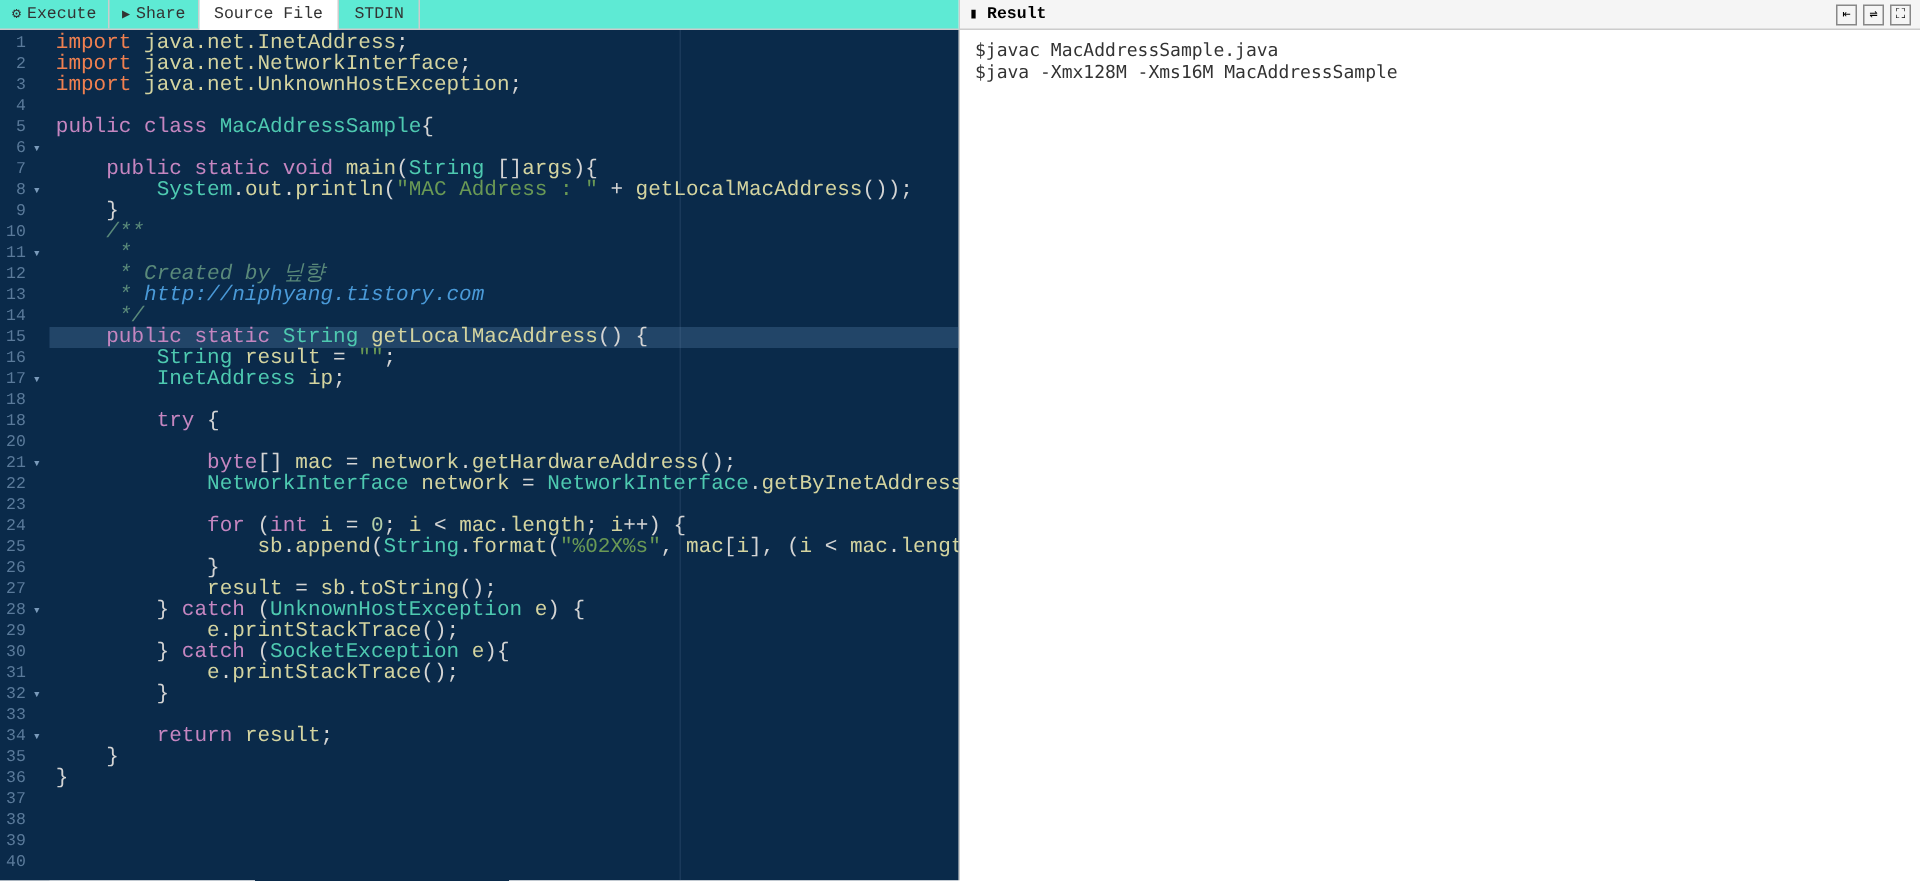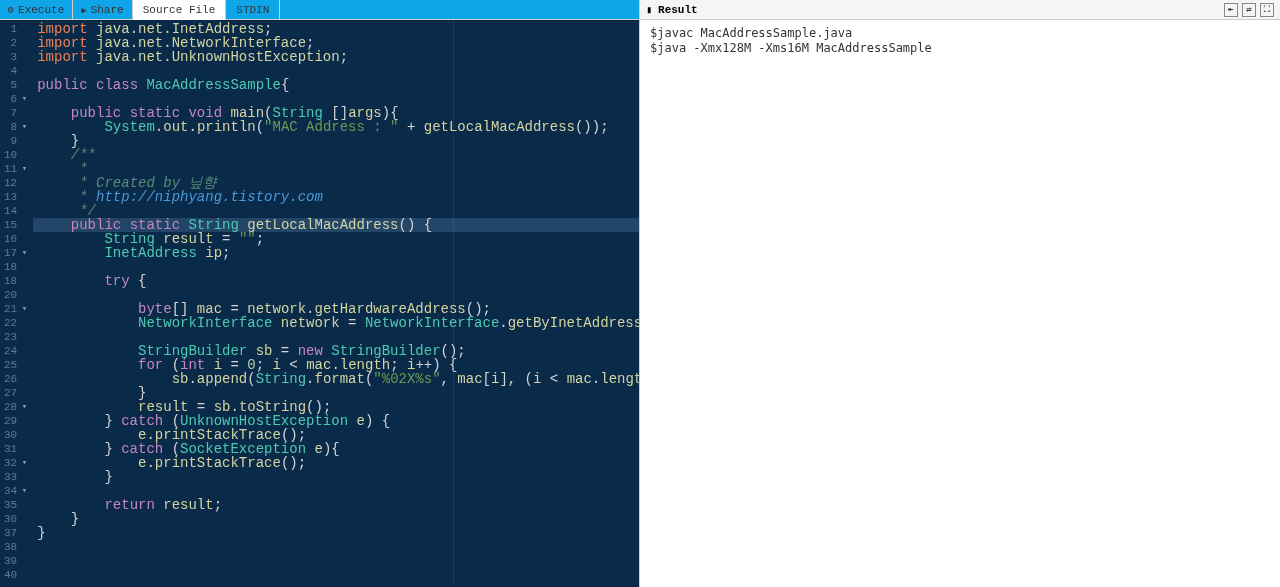--- a/index.html
+++ b/index.html
@@ -20,21 +20,21 @@
   border-right: 1px solid #ccc;
 }
 .right-pane {
   flex: 1;
   height: 100%;
   display: flex;
   flex-direction: column;
 }
 .toolbar {
   height: 20px;
-  background: #0ea5e9;
+  background: #5eead4;
   border-bottom: 1px solid #ccc;
   display: flex;
   align-items: center;
   font-size: 11px;
   color: #333;
 }
 .tb-btn {
   padding: 2px 8px;
   border-right: 1px solid #ccc;
   display: flex;
@@ -332,21 +332,20 @@
         <div class="code-line"><span class="op">     </span><span class="cmt">*/</span></div>
         <div class="code-line active"><span class="op">    </span><span class="kw">public</span><span class="op"> </span><span class="kw">static</span><span class="op"> </span><span class="type">String</span><span class="op"> </span><span class="id">getLocalMacAddress</span><span class="op">() {</span></div>
         <div class="code-line"><span class="op">        </span><span class="type">String</span><span class="op"> </span><span class="id">result</span><span class="op"> = </span><span class="str">""</span><span class="op">;</span></div>
         <div class="code-line"><span class="op">        </span><span class="type">InetAddress</span><span class="op"> </span><span class="id">ip</span><span class="op">;</span></div>
         <div class="code-line"></div>
         <div class="code-line"><span class="op">        </span><span class="kw">try</span><span class="op"> {</span></div>
         <div class="code-line"><span class="op">             </span></div>
         <div class="code-line"><span class="op">            </span><span class="kw">byte</span><span class="op">[] </span><span class="id">mac</span><span class="op"> = </span><span class="id">network</span><span class="op">.</span><span class="id">getHardwareAddress</span><span class="op">();</span></div>
         <div class="code-line"><span class="op">            </span><span class="type">NetworkInterface</span><span class="op"> </span><span class="id">network</span><span class="op"> = </span><span class="type">NetworkInterface</span><span class="op">.</span><span class="id">getByInetAddress</span><span class="op">(</span><span class="id">ip</span><span class="op">);</span></div>
         <div class="code-line"><span class="op">             </span></div>
-        <div class="code-line"><span class="op">            </span><span class="type">StringBuilder</span><span class="op"> </span><span class="id">sb</span><span class="op"> = </span><span class="kw">new</span><span class="op"> </span><span class="type">StringBuilder</span><span class="op">();</span></div>
         <div class="code-line"><span class="op">            </span><span class="kw">for</span><span class="op"> (</span><span class="kw">int</span><span class="op"> </span><span class="id">i</span><span class="op"> = </span><span class="num">0</span><span class="op">; </span><span class="id">i</span><span class="op"> &lt; </span><span class="id">mac</span><span class="op">.</span><span class="id">length</span><span class="op">; </span><span class="id">i</span><span class="op">++) {</span></div>
         <div class="code-line"><span class="op">                </span><span class="id">sb</span><span class="op">.</span><span class="id">append</span><span class="op">(</span><span class="type">String</span><span class="op">.</span><span class="id">format</span><span class="op">(</span><span class="str">"%02X%s"</span><span class="op">, </span><span class="id">mac</span><span class="op">[</span><span class="id">i</span><span class="op">], (</span><span class="id">i</span><span class="op"> &lt; </span><span class="id">mac</span><span class="op">.</span><span class="id">length</span><span class="op"> - </span><span class="num">1</span><span class="op">) ? </span><span class="str">"-"</span><span class="op"> : </span><span class="str">""</span><span class="op">));</span></div>
         <div class="code-line"><span class="op">            }</span></div>
         <div class="code-line"><span class="op">            </span><span class="id">result</span><span class="op"> = </span><span class="id">sb</span><span class="op">.</span><span class="id">toString</span><span class="op">();</span></div>
         <div class="code-line"><span class="op">        } </span><span class="kw">catch</span><span class="op"> (</span><span class="type">UnknownHostException</span><span class="op"> </span><span class="id">e</span><span class="op">) {</span></div>
         <div class="code-line"><span class="op">            </span><span class="id">e</span><span class="op">.</span><span class="id">printStackTrace</span><span class="op">();</span></div>
         <div class="code-line"><span class="op">        } </span><span class="kw">catch</span><span class="op"> (</span><span class="type">SocketException</span><span class="op"> </span><span class="id">e</span><span class="op">){</span></div>
         <div class="code-line"><span class="op">            </span><span class="id">e</span><span class="op">.</span><span class="id">printStackTrace</span><span class="op">();</span></div>
         <div class="code-line"><span class="op">        }</span></div>
         <div class="code-line"><span class="op">             </span></div>

